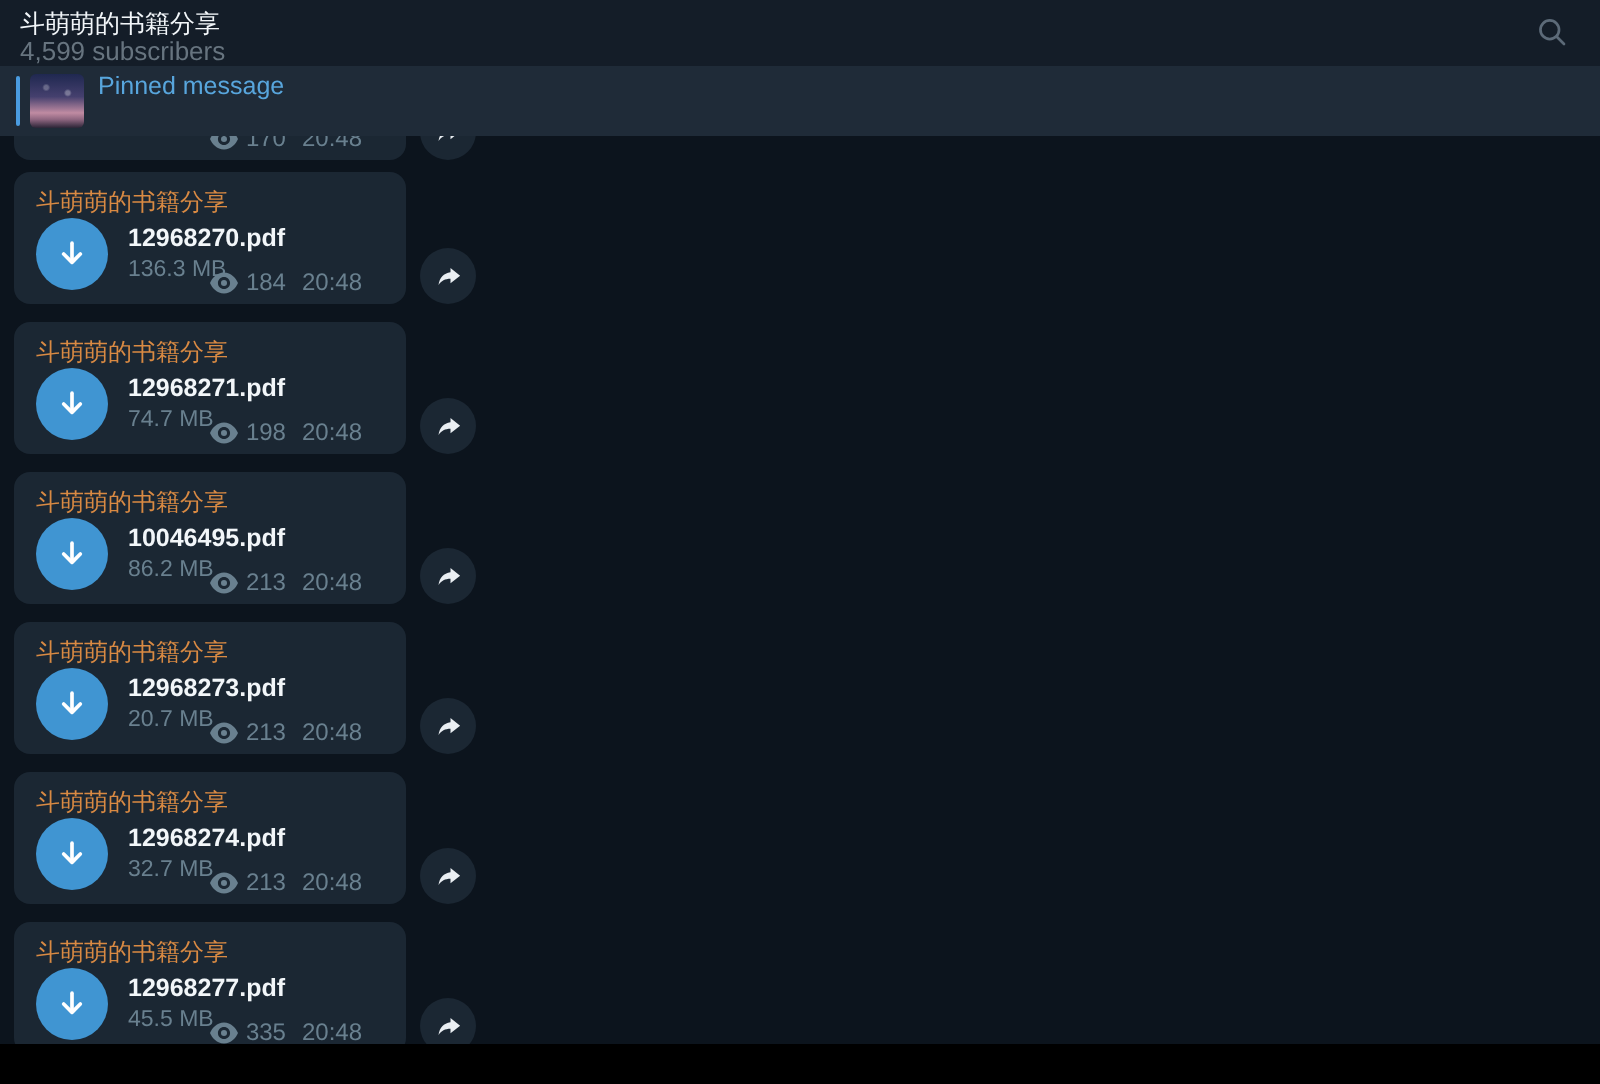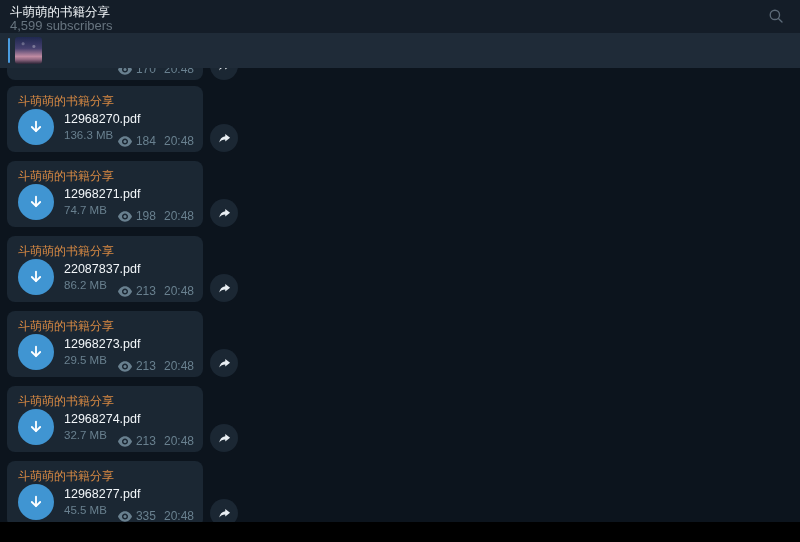--- a/index.html
+++ b/index.html
@@ -120,33 +120,33 @@
     background: var(--dl-blue, #4095d2);
     display: flex;
     align-items: center;
     justify-content: center;
     cursor: pointer;
   }
   .msg-file {
     position: absolute;
     left: 57px; top: 26px;
     font-size: 12.5px;
-    font-weight: 400;
+    font-weight: 700;
     color: #f2f6f9;
     cursor: pointer;
   }
   .msg-size {
     position: absolute;
     left: 57px; top: 43px;
     font-size: 11.5px;
     color: #69808f;
   }
   .msg-meta {
     position: absolute;
-    right: 9px; bottom: 4px;
+    right: 22px; bottom: 4px;
     display: flex;
     align-items: center;
     font-size: 12px;
     color: #69808f;
   }
   .msg-meta .eye { margin-right: 4px; display: flex; }
   .msg-meta .views { margin-right: 8px; }
   .share-btn {
     position: absolute;
     left: 210px;
@@ -175,20 +175,21 @@
         <circle cx="10.5" cy="10.5" r="6.2"></circle>
         <line x1="15.2" y1="15.2" x2="20" y2="20"></line>
       </svg>
     </div>
   </div>
 
   <div class="pinnedbar">
     <div class="pinned-accent"></div>
     <div class="pinned-thumb"></div>
     <div class="pinned-texts">
+      <div class="pinned-label">Pinned message</div>
     </div>
   </div>
 
   <div class="chat">
 
     <div class="bubble" style="top:-44px; height:56px;">
       <div class="msg-meta">
         <span class="eye">
           <svg width="14" height="11" viewBox="0 0 24 18" fill="#69808f">
             <path d="M12 0C6 0 1.7 4.8 0 9c1.7 4.2 6 9 12 9s10.3-4.8 12-9c-1.7-4.2-6-9-12-9zm0 14.2c-2.9 0-5.2-2.3-5.2-5.2S9.1 3.8 12 3.8 17.2 6.1 17.2 9 14.9 14.2 12 14.2z"></path>
@@ -266,21 +267,21 @@
 
   <div>
     <div class="bubble" style="top: 168px;">
       <div class="msg-name">斗萌萌的书籍分享</div>
       <div class="dl-circle">
         <svg width="20" height="20" viewBox="0 0 24 24" fill="none" stroke="#ffffff" stroke-width="2.2" stroke-linecap="round" stroke-linejoin="round">
           <line x1="12" y1="5.5" x2="12" y2="16.5"></line>
           <polyline points="7,12 12,17 17,12"></polyline>
         </svg>
       </div>
-      <div class="msg-file">22087837.pdf</div>
+      <div class="msg-file">10046495.pdf</div>
       <div class="msg-size">86.2 MB</div>
       <div class="msg-meta">
         <span class="eye">
           <svg width="14" height="11" viewBox="0 0 24 18" fill="#69808f">
             <path d="M12 0C6 0 1.7 4.8 0 9c1.7 4.2 6 9 12 9s10.3-4.8 12-9c-1.7-4.2-6-9-12-9zm0 14.2c-2.9 0-5.2-2.3-5.2-5.2S9.1 3.8 12 3.8 17.2 6.1 17.2 9 14.9 14.2 12 14.2z"></path>
             <circle cx="12" cy="9" r="2.6"></circle>
           </svg>
         </span>
         <span class="views">213</span>
         <span class="time">20:48</span>
@@ -296,21 +297,21 @@
   <div>
     <div class="bubble" style="top: 243px;">
       <div class="msg-name">斗萌萌的书籍分享</div>
       <div class="dl-circle">
         <svg width="20" height="20" viewBox="0 0 24 24" fill="none" stroke="#ffffff" stroke-width="2.2" stroke-linecap="round" stroke-linejoin="round">
           <line x1="12" y1="5.5" x2="12" y2="16.5"></line>
           <polyline points="7,12 12,17 17,12"></polyline>
         </svg>
       </div>
       <div class="msg-file">12968273.pdf</div>
-      <div class="msg-size">29.5 MB</div>
+      <div class="msg-size">20.7 MB</div>
       <div class="msg-meta">
         <span class="eye">
           <svg width="14" height="11" viewBox="0 0 24 18" fill="#69808f">
             <path d="M12 0C6 0 1.7 4.8 0 9c1.7 4.2 6 9 12 9s10.3-4.8 12-9c-1.7-4.2-6-9-12-9zm0 14.2c-2.9 0-5.2-2.3-5.2-5.2S9.1 3.8 12 3.8 17.2 6.1 17.2 9 14.9 14.2 12 14.2z"></path>
             <circle cx="12" cy="9" r="2.6"></circle>
           </svg>
         </span>
         <span class="views">213</span>
         <span class="time">20:48</span>
       </div>

